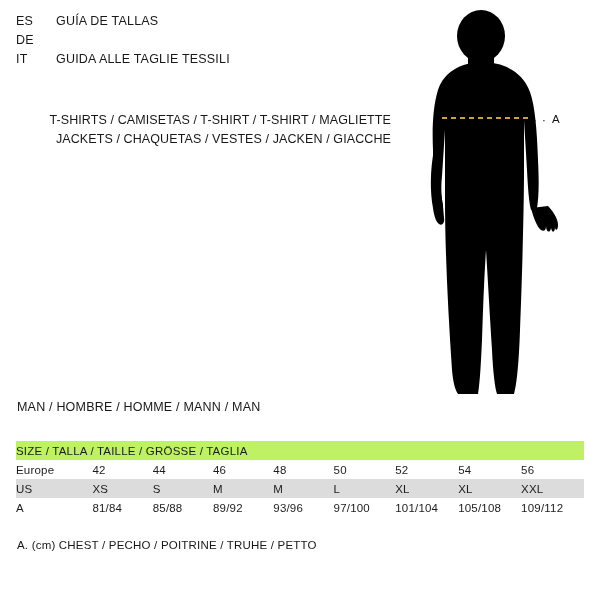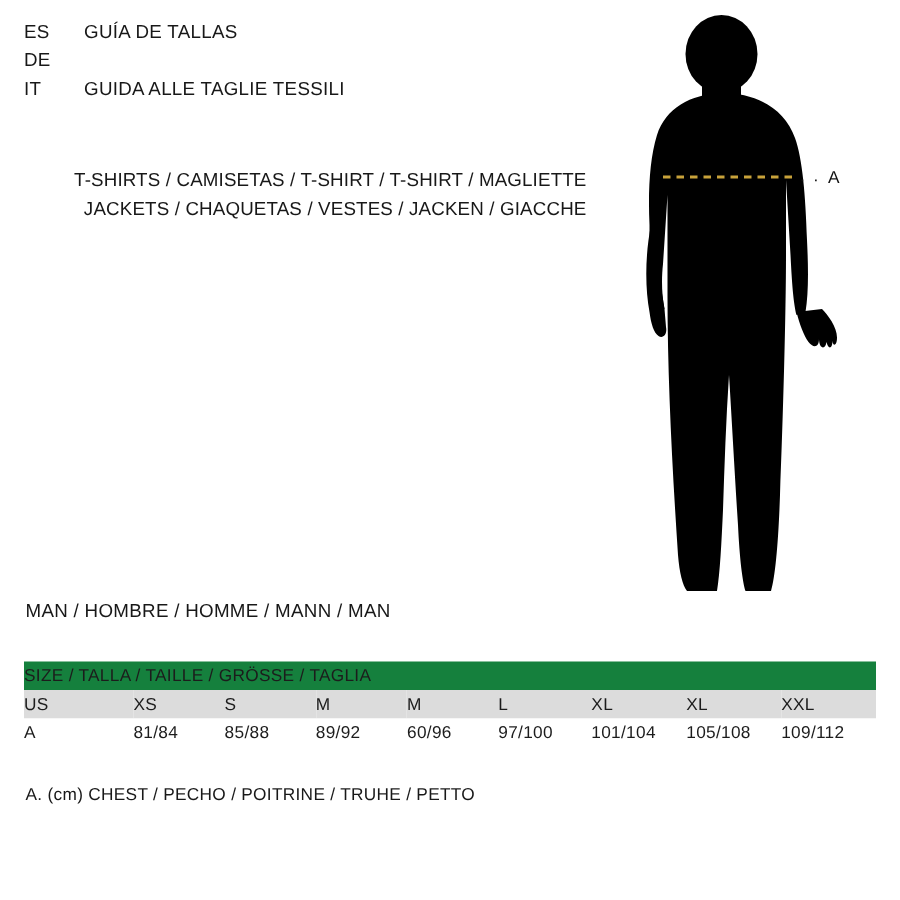--- a/index.html
+++ b/index.html
@@ -109,21 +109,21 @@
     font-size: 11.5px;
     color: #1c1c1c;
   }
   table.size-table td {
     padding: 0;
     height: 19px;
     vertical-align: middle;
     letter-spacing: 0.2px;
   }
   tr.head-row {
-    background: #15803d;
+    background: #bef264;
   }
   tr.row-shade {
     background: #dcdcdc;
   }
   tr.row-plain {
     background: #ffffff;
   }
   td.label-cell {
     width: 86px;
     padding-left: 2px;
@@ -134,21 +134,21 @@
     text-align: left;
   }
   td.head-cell {
     padding-left: 2px;
     text-align: left;
   }
 
   .footnote {
     position: absolute;
     left: 17px;
-    top: 524px;
+    top: 539px;
     font-size: 11.5px;
     letter-spacing: 0.2px;
     color: #181818;
     white-space: nowrap;
   }
 </style>
 </head>
 <body>
 
 <div class="page">
@@ -222,37 +222,48 @@
     <span class="measure-label">A</span>
   </div>
 
   <div class="table-title">MAN / HOMBRE / HOMME / MANN / MAN</div>
 
   <table class="size-table">
     <tbody>
       <tr class="head-row">
         <td class="head-cell" colspan="9">SIZE / TALLA / TAILLE / GRÖSSE / TAGLIA</td>
       </tr>
+      <tr class="row-plain">
+        <td class="label-cell">Europe</td>
+        <td class="val-cell">42</td>
+        <td class="val-cell">44</td>
+        <td class="val-cell">46</td>
+        <td class="val-cell">48</td>
+        <td class="val-cell">50</td>
+        <td class="val-cell">52</td>
+        <td class="val-cell">54</td>
+        <td class="val-cell">56</td>
+      </tr>
       <tr class="row-shade">
         <td class="label-cell">US</td>
         <td class="val-cell">XS</td>
         <td class="val-cell">S</td>
         <td class="val-cell">M</td>
         <td class="val-cell">M</td>
         <td class="val-cell">L</td>
         <td class="val-cell">XL</td>
         <td class="val-cell">XL</td>
         <td class="val-cell">XXL</td>
       </tr>
       <tr class="row-plain">
         <td class="label-cell">A</td>
         <td class="val-cell">81/84</td>
         <td class="val-cell">85/88</td>
         <td class="val-cell">89/92</td>
-        <td class="val-cell">60/96</td>
+        <td class="val-cell">93/96</td>
         <td class="val-cell">97/100</td>
         <td class="val-cell">101/104</td>
         <td class="val-cell">105/108</td>
         <td class="val-cell">109/112</td>
       </tr>
     </tbody>
   </table>
 
   <div class="footnote">A. (cm) CHEST / PECHO / POITRINE / TRUHE / PETTO</div>
 

